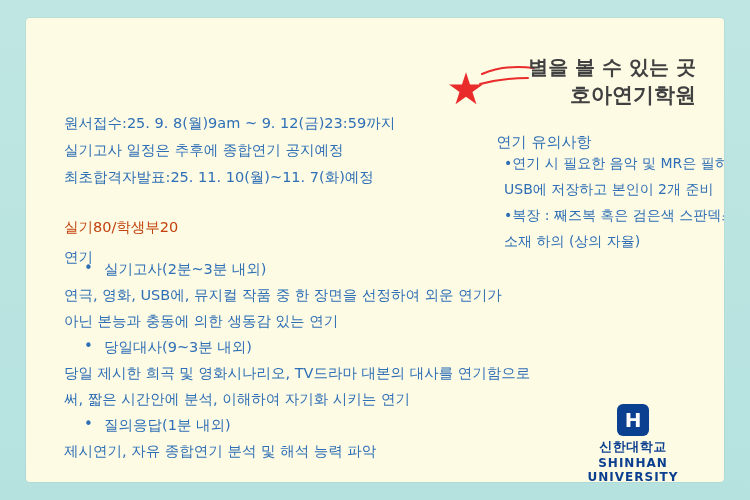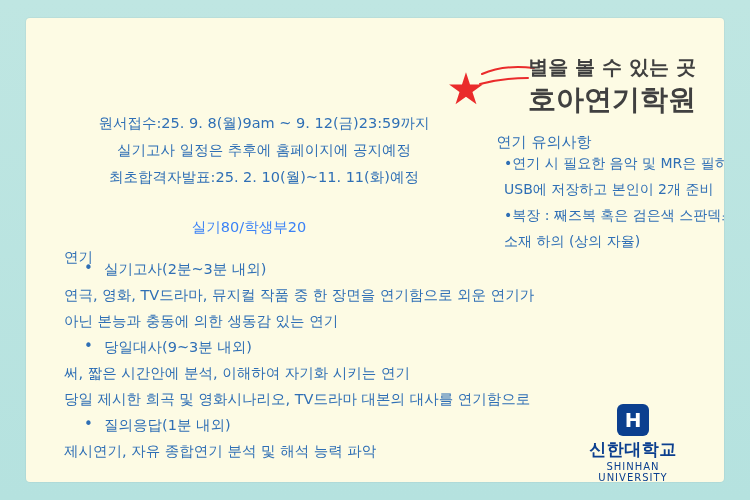--- a/index.html
+++ b/index.html
@@ -63,21 +63,21 @@
     position: absolute;
     right: 28px;
     top: 36px;
     width: 300px;
     text-align: right;
     color: #404040;
     font-weight: bold;
     line-height: 1.35;
   }
   .right-head .l1 { font-size: 20px; display: block; }
-  .right-head .l2 { font-size: 28px; display: block; }
+  .right-head .l2 { font-size: 21px; display: block; }
 
   .star {
     position: absolute;
     left: 418px;
     top: 50px;
     width: 44px;
     height: 42px;
     color: #ea2b2b;
     font-size: 44px;
     line-height: 42px;
@@ -92,30 +92,29 @@
   }
   
   .sched {
     position: absolute;
     left: 38px;
     top: 92px;
     width: 400px;
     color: #2f6fb5;
     font-size: 14.5px;
     line-height: 27px;
-    text-align: center;
   }
   .sched div { white-space: nowrap; }
   .sched-center {
     position: absolute;
     left: 38px;
     top: 200px;
     width: 370px;
-    text-align: center;
-    color: #3b82f6;
+    text-align: left;
+    color: #c2410c;
     font-size: 14.5px;
   }
   .sched-sub {
     position: absolute;
     left: 38px;
     top: 230px;
     color: #2f6fb5;
     font-size: 14.5px;
   }
 
@@ -177,29 +176,30 @@
     height: 32px;
     margin: 0 auto 2px auto;
     background: #0b3f8f;
     border-radius: 6px;
     color: #fff;
     font-weight: bold;
     font-size: 20px;
     line-height: 32px;
   }
   .logo-name {
-    font-size: 17px;
+    font-size: 13px;
     color: #0b3f8f;
     font-weight: bold;
     letter-spacing: 0.5px;
   }
   .logo-sub {
-    font-size: 10px;
+    font-size: 12px;
     color: #0b3f8f;
     letter-spacing: 1px;
+    font-weight: bold;
   }
 </style>
 </head>
 <body>
 
 <div class="poster">
   <div class="card">
 
 
 
@@ -209,45 +209,45 @@
       <path d="M2 20 C 18 16, 34 14, 50 14" stroke="#ea2b2b" stroke-width="2" fill="none" stroke-linecap="round"></path>
     </svg>
 
     <div class="right-head">
       <span class="l1">별을 볼 수 있는 곳</span>
       <span class="l2">호아연기학원</span>
     </div>
 
     <div class="sched">
       <div>원서접수:25. 9. 8(월)9am ~ 9. 12(금)23:59까지</div>
-      <div>실기고사 일정은 추후에 홈페이지에 공지예정</div>
-      <div>최초합격자발표:25. 2. 10(월)~11. 11(화)예정</div>
+      <div>실기고사 일정은 추후에 종합연기 공지예정</div>
+      <div>최초합격자발표:25. 11. 10(월)~11. 7(화)예정</div>
     </div>
 
     <div class="sched-center">실기80/학생부20</div>
     <div class="sched-sub">연기</div>
 
     <div class="notes-title">연기 유의사항</div>
     <div class="notes">
       <div class="bullet-line">•연기 시 필요한 음악 및 MR은 필히</div>
       <div class="cont">USB에 저장하고 본인이 2개 준비</div>
       <div class="bullet-line">•복장 : 째즈복 혹은 검은색 스판덱스</div>
       <div class="cont">소재 하의 (상의 자율)</div>
     </div>
 
     <div class="sec" style="top:238px">
       <div class="sec-head">실기고사(2분~3분 내외)</div>
-      <div class="sec-body">연극, 영화, TV드라마, 뮤지컬 작품 중 한 장면을 연기함으로 외운 연기가</div>
+      <div class="sec-body">연극, 영화, USB에, 뮤지컬 작품 중 한 장면을 선정하여 외운 연기가</div>
       <div class="sec-body">아닌 본능과 충동에 의한 생동감 있는 연기</div>
     </div>
 
     <div class="sec" style="top:316px">
       <div class="sec-head">당일대사(9~3분 내외)</div>
+      <div class="sec-body">당일 제시한 희곡 및 영화시나리오, TV드라마 대본의 대사를 연기함으로</div>
       <div class="sec-body">써, 짧은 시간안에 분석, 이해하여 자기화 시키는 연기</div>
-      <div class="sec-body">당일 제시한 희곡 및 영화시나리오, TV드라마 대본의 대사를 연기함으로</div>
     </div>
 
     <div class="sec" style="top:394px">
       <div class="sec-head">질의응답(1분 내외)</div>
       <div class="sec-body">제시연기, 자유 종합연기 분석 및 해석 능력 파악</div>
     </div>
 
     <div class="logo">
       <div class="logo-mark">H</div>
       <div class="logo-name">신한대학교</div>

